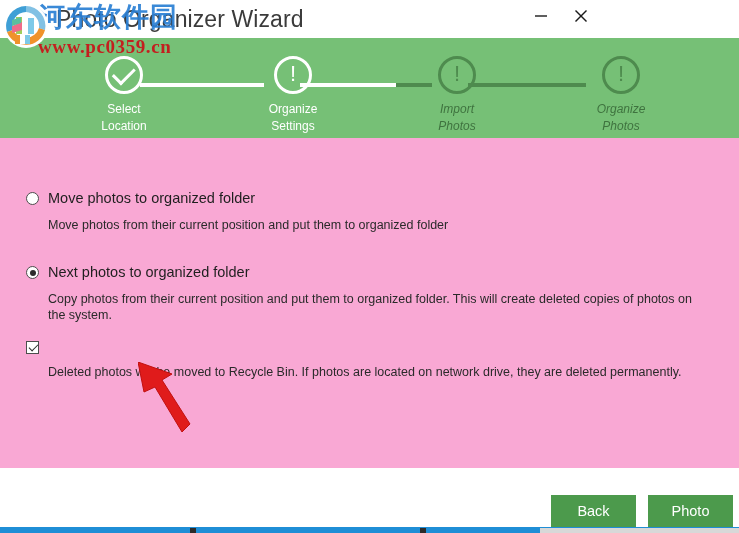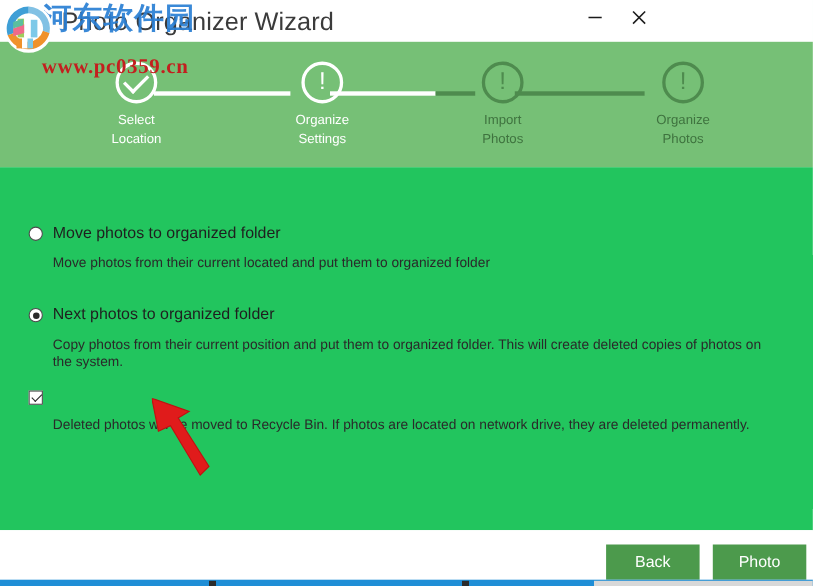--- a/index.html
+++ b/index.html
@@ -72,21 +72,21 @@
     display: block;
     opacity: 0.92;
   }
   #watermark-url {
     font-family: "Liberation Serif", serif;
     font-size: 19px;
     font-weight: bold;
     color: #c31f1f;
     letter-spacing: 0.6px;
     display: block;
-    margin-top: 18px;
+    margin-top: 4px;
   }
 
   
   #stepper {
     position: absolute;
     left: 0; top: 38px;
     width: 739px; height: 114px;
     background: #76c076;
     overflow: hidden;
   }
@@ -128,21 +128,21 @@
   .step-circle.todo {
     border: 3px solid #4e8b4e;
   }
   .step-label {
     margin-top: 7px;
     font-size: 12px;
     line-height: 17px;
     white-space: pre-line;
   }
   .step-label.on  { color: #ffffff; }
-  .step-label.off { color: #3f733f; }
+  .step-label.off { color: #3f733f; font-style: italic; }
 
   .glyph-check {
     width: 18px; height: 10px;
     border-left: 3px solid #ffffff;
     border-bottom: 3px solid #ffffff;
     transform: rotate(-45deg) translate(1px, -2px);
   }
   .glyph-bang {
     font-size: 22px;
     line-height: 22px;
@@ -150,23 +150,23 @@
     font-weight: normal;
     position: relative;
     top: -1px;
   }
   .glyph-bang.on  { color: #ffffff; }
   .glyph-bang.off { color: #4e8b4e; }
 
   
   #content {
     position: absolute;
-    left: 0; top: 152px;
+    left: 0; top: 138px;
     width: 739px; height: 330px;
-    background: #22c55e;
+    background: #f9a8d4;
   }
   .option { position: absolute; left: 26px; }
   #option-move   { top: 51px; }
   #option-copy   { top: 125px; }
   #option-delete { top: 200px; }
 
   .opt-head {
     display: flex;
     align-items: flex-start;
     gap: 9px;
@@ -369,21 +369,21 @@
   </div>
 </div>
 
 <div id="content">
 
   <div class="option" id="option-move">
     <div class="opt-head">
       <span class="radio-box"></span>
       <span class="opt-title">Move photos to organized folder</span>
     </div>
-    <div class="opt-desc">Move photos from their current located and put them to organized folder</div>
+    <div class="opt-desc">Move photos from their current position and put them to organized folder</div>
   </div>
 
   <div class="option" id="option-copy">
     <div class="opt-head">
       <span class="radio-box checked"></span>
       <span class="opt-title">Next photos to organized folder</span>
     </div>
     <div class="opt-desc">Copy photos from their current position and put them to organized folder. This will create deleted copies of photos on the system.</div>
   </div>
 

